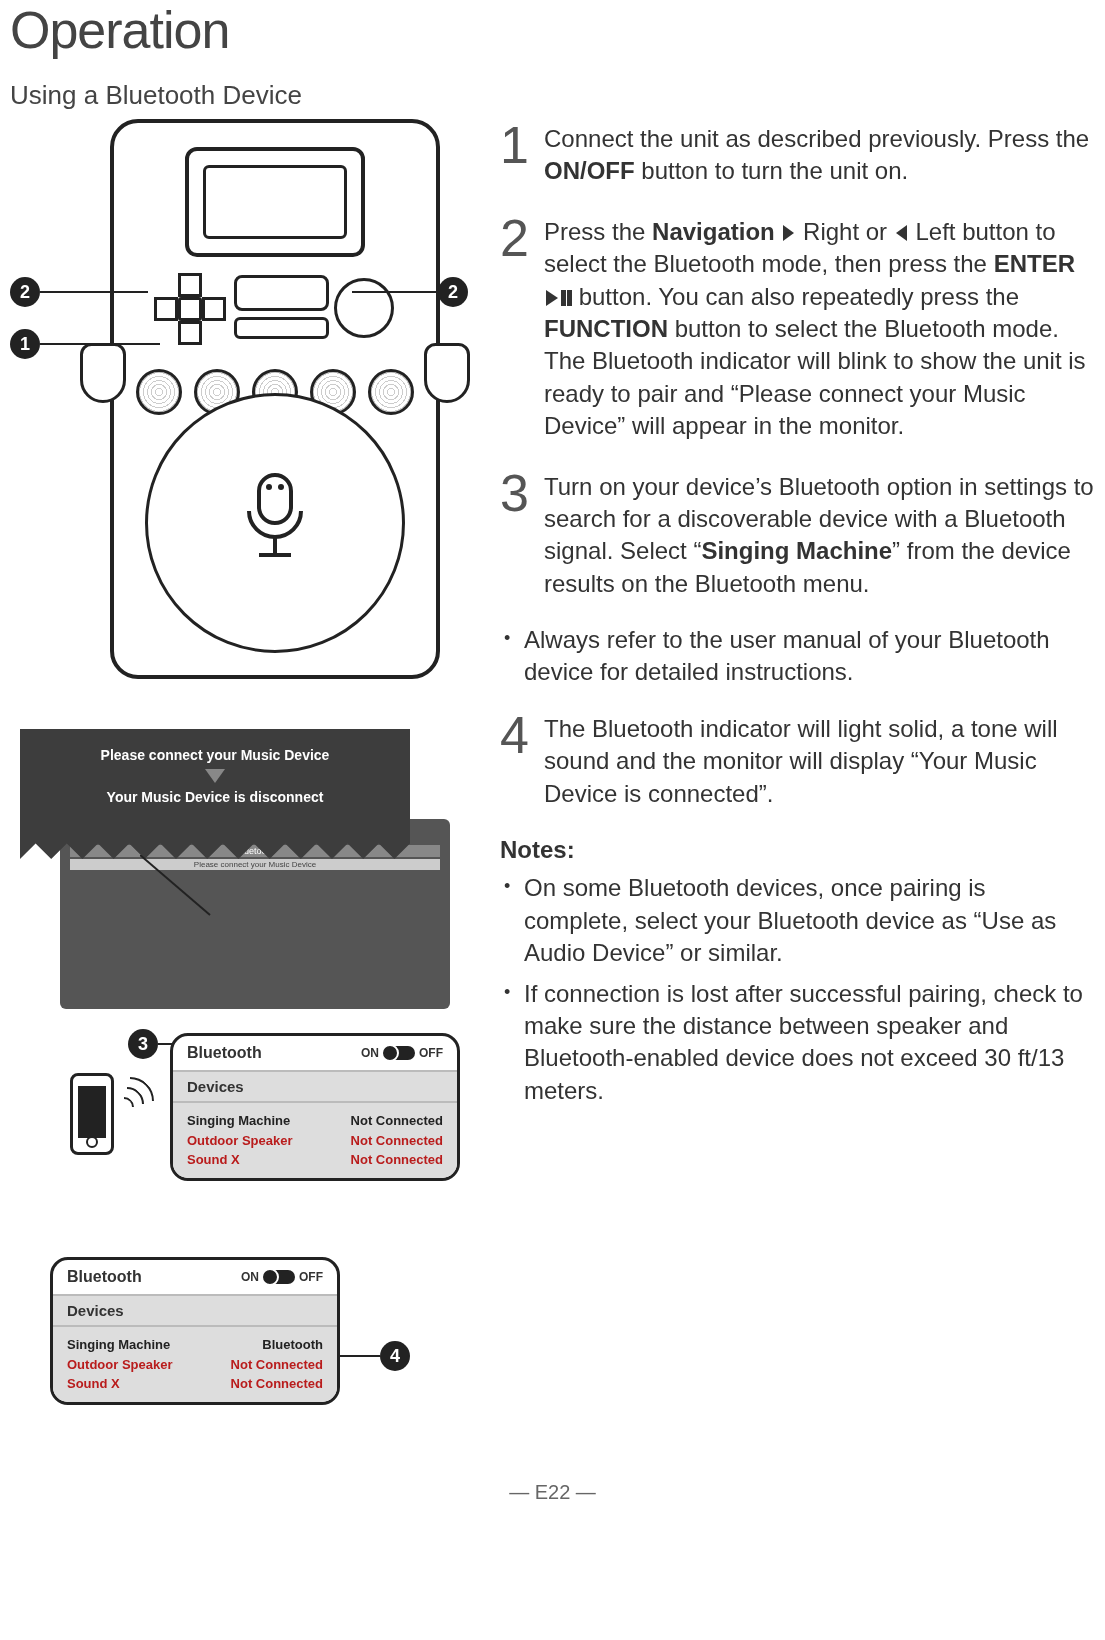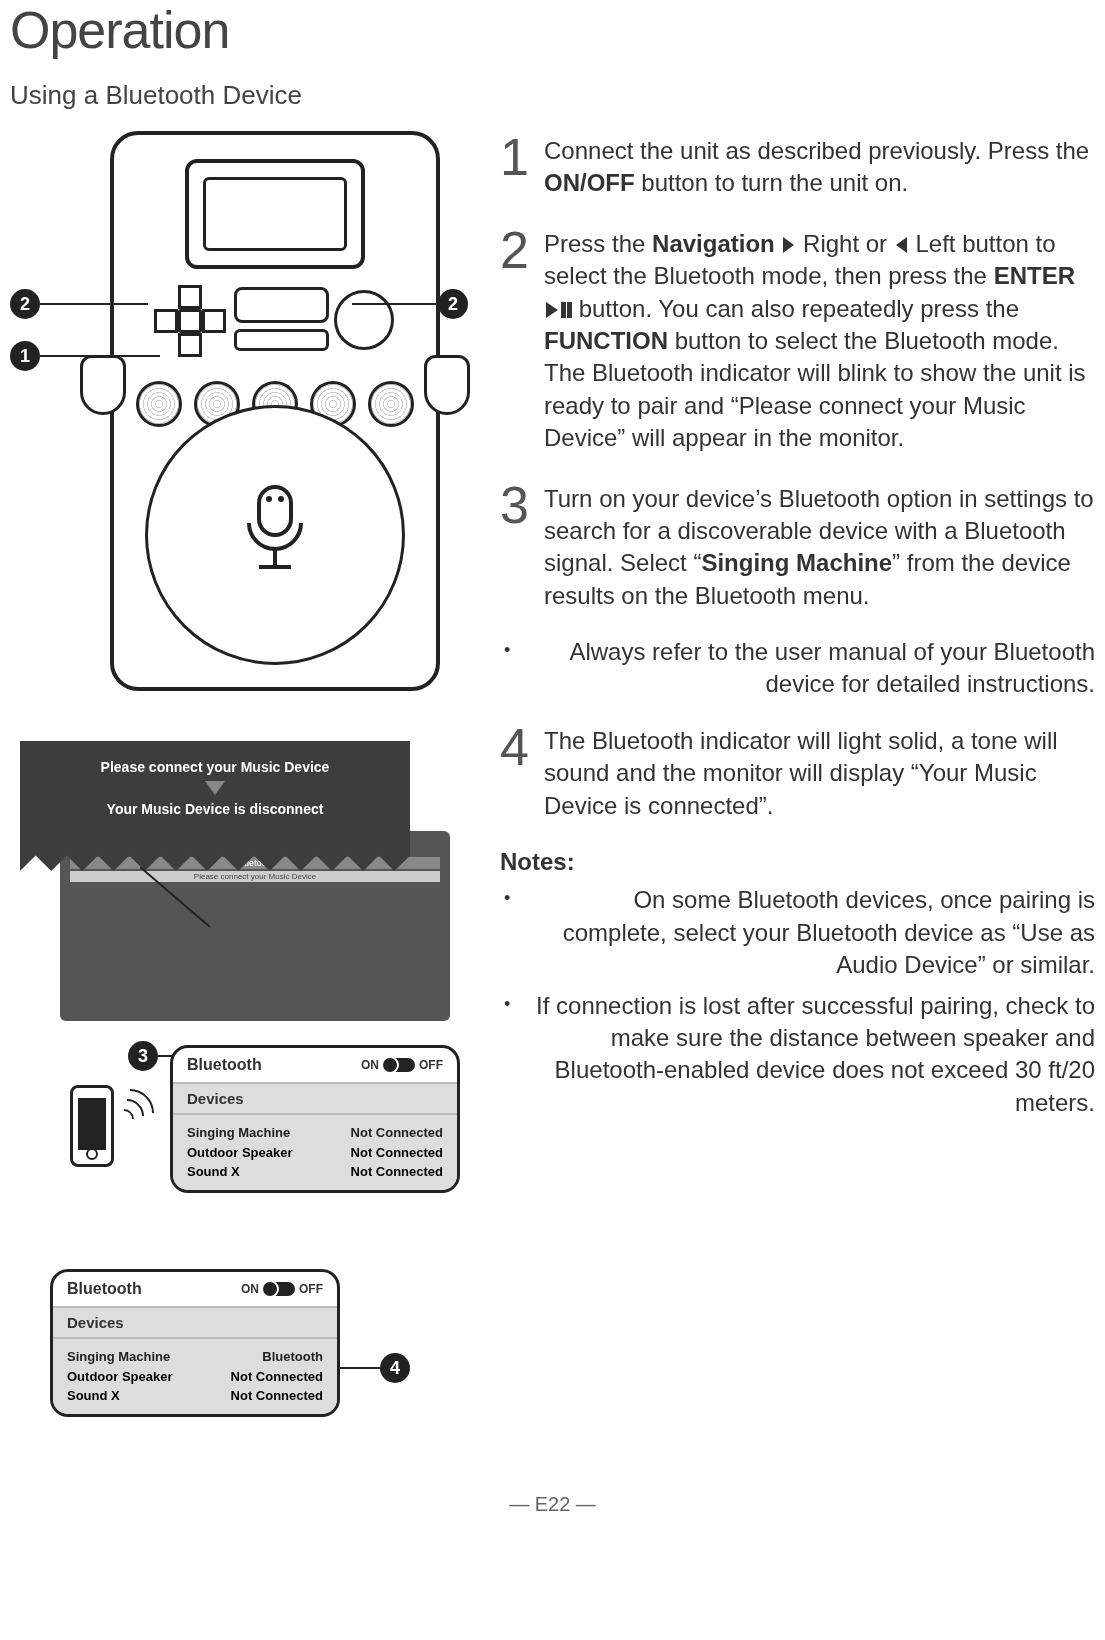--- a/index.html
+++ b/index.html
@@ -1,29 +1,29 @@
 <!DOCTYPE html>
 <html><head>
 <meta charset="utf-8">
 <style>
   * { margin:0; padding:0; box-sizing:border-box; }
   body { font-family: Arial, Helvetica, sans-serif; color:#333; width:1105px; padding:0 10px 20px 10px; }
   .page-title { font-size:52px; font-weight:400; color:#444; margin-bottom:20px; letter-spacing:-1px;}
-  .section-sub { font-size:26px; color:#444; margin-bottom:20px; font-weight:400;}
+  .section-sub { font-size:26px; color:#444; margin-bottom:8px; font-weight:400;}
   .cols { display:flex; gap:30px; }
   .left-col { width:460px; flex-shrink:0; }
   .right-col { flex:1; font-size:24px; line-height:1.35; color:#333;}
   .right-col p, .right-col li { font-size:24px; }
   .step { display:flex; margin-bottom:24px; }
   .step-num { font-size:52px; line-height:1; font-weight:300; color:#555; width:44px; flex-shrink:0;}
   .step-body { flex:1; padding-top:4px;}
   .bold { font-weight:bold; }
   .notes-heading { font-weight:bold; font-size:24px; margin:10px 0 6px 0;}
   ul.notes { list-style:none; padding-left:4px; margin-bottom:20px;}
-  ul.notes li { position:relative; padding-left:20px; margin-bottom:8px;text-align:right; }
+  ul.notes li { position:relative; padding-left:20px; margin-bottom:8px; }
   ul.notes li::before { content:"•"; position:absolute; left:0; font-size:18px; top:2px;}
   .page-footer { text-align:center; font-size:20px; color:#666; margin-top:30px;}
   .page-footer::before { content:"— "; }
   .page-footer::after { content:" —"; }
 
   
   .device-wrap { position:relative; height:580px; margin-bottom:30px;}
   .device-box { position:absolute; left:100px; top:0; width:330px; height:560px; border:4px solid #222; border-radius:28px; background:#fff;}
   .screen { position:absolute; top:24px; left:50%; transform:translateX(-50%); width:180px; height:110px; border:4px solid #222; border-radius:12px; background:#fff;}
   .screen-inner { position:absolute; top:14px; left:14px; right:14px; bottom:14px; border:3px solid #222; border-radius:6px;}
@@ -56,21 +56,21 @@
   
   .bt-block { position:relative; margin-bottom:24px; height:200px;}
   .bt-panel { width:290px; border:3px solid #222; border-radius:18px; background:#fff; overflow:hidden; position:absolute;}
   .bt-panel .row1 { display:flex; justify-content:space-between; align-items:center; padding:8px 14px; font-weight:bold; font-size:16px;}
   .bt-panel .toggle { font-size:12px; font-weight:bold; display:flex; align-items:center; gap:4px;}
   .bt-panel .toggle .sw { width:32px; height:14px; background:#222; border-radius:8px; position:relative;}
   .bt-panel .toggle .sw::after { content:""; width:14px; height:14px; background:#222; border:2px solid #fff; border-radius:50%; position:absolute; top:-2px;}
   .bt-panel.on .toggle .sw::after { left:-2px;}
   .bt-panel .dev-head { background:#ddd; padding:6px 14px; font-weight:bold; font-size:15px; border-top:2px solid #bbb; border-bottom:2px solid #bbb;}
   .bt-panel .dev-list { background:#ddd; padding:8px 14px;}
-  .bt-panel .dev-item { display:flex; justify-content:space-between; font-size:13px; color:#000000; font-weight:bold; line-height:1.5;}
+  .bt-panel .dev-item { display:flex; justify-content:space-between; font-size:13px; color:#b91c1c; font-weight:bold; line-height:1.5;}
   .bt-panel .dev-item.hi { color:#222;}
   .phone-icon { position:absolute; width:44px; height:82px; border:3px solid #222; border-radius:8px; background:#fff;}
   .phone-icon::before { content:""; position:absolute; top:10px; left:5px; right:5px; bottom:14px; background:#222;}
   .phone-icon::after { content:""; position:absolute; bottom:4px; left:50%; transform:translateX(-50%); width:8px; height:8px; border:2px solid #222; border-radius:50%;}
   .waves { position:absolute; }
   .waves span { position:absolute; border:2px solid #222; border-color:#222 transparent transparent transparent; border-radius:50%;}
 
   .tri { display:inline-block; width:0; height:0; vertical-align:middle;}
   .tri.r { border-top:8px solid transparent; border-bottom:8px solid transparent; border-left:11px solid #333; margin:0 2px;}
   .tri.l { border-top:8px solid transparent; border-bottom:8px solid transparent; border-right:11px solid #333; margin:0 2px;}
@@ -252,19 +252,19 @@
     </ul>
 
     <div class="step">
       <div class="step-num">4</div>
       <div class="step-body">The Bluetooth indicator will light solid, a tone will sound and the monitor will display “Your Music Device is connected”.</div>
     </div>
 
     <div class="notes-heading">Notes:</div>
     <ul class="notes">
       <li>On some Bluetooth devices, once pairing is complete, select your Bluetooth device as “Use as Audio Device” or similar.</li>
-      <li>If connection is lost after successful pairing, check to make sure the distance between speaker and Bluetooth-enabled device does not exceed 30 ft/20 meters.</li>
+      <li>If connection is lost after successful pairing, check to make sure the distance between speaker and Bluetooth-enabled device does not exceed 30 ft/13 meters.</li>
     </ul>
 
   </div>
 </div>
 
 <div class="page-footer">E22</div>
 
 </body></html>

